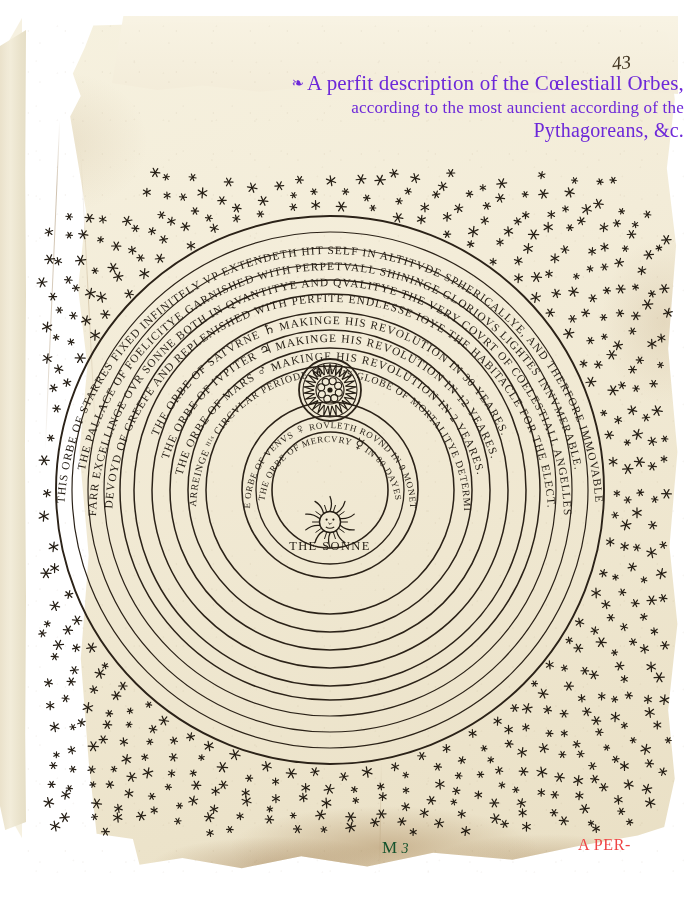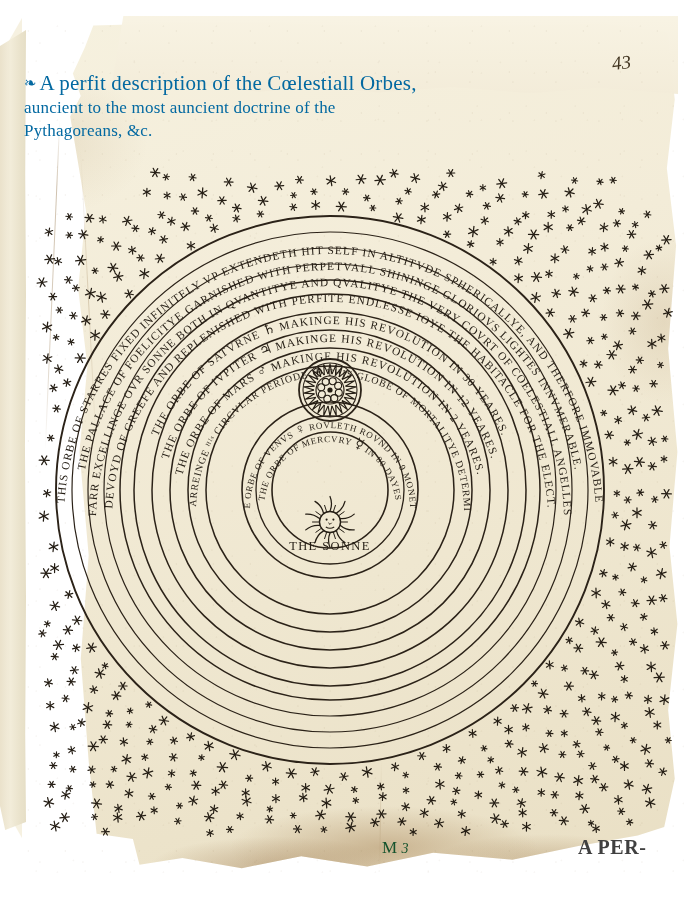--- a/index.html
+++ b/index.html
@@ -74,34 +74,34 @@
       radial-gradient(circle at 12% 22%, rgba(120,95,60,.20) 0.6px, transparent 1.2px),
       radial-gradient(circle at 63% 9%,  rgba(120,95,60,.16) 0.6px, transparent 1.2px),
       radial-gradient(circle at 37% 54%, rgba(120,95,60,.16) 0.6px, transparent 1.2px),
       radial-gradient(circle at 81% 71%, rgba(120,95,60,.18) 0.6px, transparent 1.2px),
       radial-gradient(circle at 25% 87%, rgba(120,95,60,.14) 0.6px, transparent 1.2px);
     background-size:37px 41px,53px 47px,43px 39px,61px 57px,49px 45px;
     clip-path:inherit;
   }
 
   
-  #header{position:absolute;left:24px;top:70px;width:660px;text-align:left;color:#0369a1;}
+  #header{position:absolute;left:24px;top:70px;width:660px;text-align:right;color:#6d28d9;}
   .t-line{font-family:"Liberation Serif",serif;letter-spacing:.2px;}
   #title1{font-size:21px;line-height:26px;}
   #title2{font-size:17px;line-height:23px;}
-  #title3{font-size:17px;line-height:23px;}
+  #title3{font-size:20px;line-height:23px;}
   #fleuron{font-size:15px;vertical-align:2px;margin-right:4px;letter-spacing:-1px;}
 
   #folio{position:absolute;left:612px;top:52px;font-size:19px;color:#40331f;
     font-family:"Liberation Serif",serif;transform:rotate(-7deg);font-style:italic;}
 
   
   #sig{position:absolute;left:382px;top:838px;font-size:17px;color:#14532d;}
   #sig i{font-size:14px;}
-  #catchword{position:absolute;left:578px;top:836px;font-size:20px;color:#404040;letter-spacing:.6px;font-weight:bold;}
+  #catchword{position:absolute;left:578px;top:836px;font-size:16px;color:#ef4444;letter-spacing:.6px;}
 
   
   #diagram{position:absolute;left:24px;top:22px;width:660px;height:860px;}
   #diagram svg{display:block;}
   .ring{fill:none;stroke:#2b2218;}
   .arctext{
     font-family:"Liberation Serif",serif;
     fill:#241d14;
     font-size:11.4px;
     letter-spacing:1.05px;
@@ -122,21 +122,21 @@
   <div class="leaf" id="flap"></div>
   <div class="crease" id="crease1"></div>
   <div class="crease" id="crease2"></div>
   <div class="crease" id="crease3"></div>
   <div id="grain"></div>
 
   <div id="folio">43</div>
 
   <div id="header">
     <div class="t-line" id="title1"><span id="fleuron">❧</span><span>A perfit description of the Cœlestiall Orbes,</span></div>
-    <div class="t-line" id="title2">auncient to the most auncient doctrine of the</div>
+    <div class="t-line" id="title2">according to the most auncient according of the</div>
     <div class="t-line" id="title3">Pythagoreans, &amp;c.</div>
   </div>
 
   <div id="diagram">
     <svg width="660" height="860" viewBox="0 0 660 860" xmlns="http://www.w3.org/2000/svg">
       <defs>
 
         <path id="a-out1" d="M 40.0,498.0 A 266,266 0 1 1 572.0,498.0"></path>
         <path id="a-out2" d="M 56.0,498.0 A 250,250 0 1 1 556.0,498.0"></path>
         <path id="a-out3" d="M 72.0,498.0 A 234,234 0 1 1 540.0,498.0"></path>

